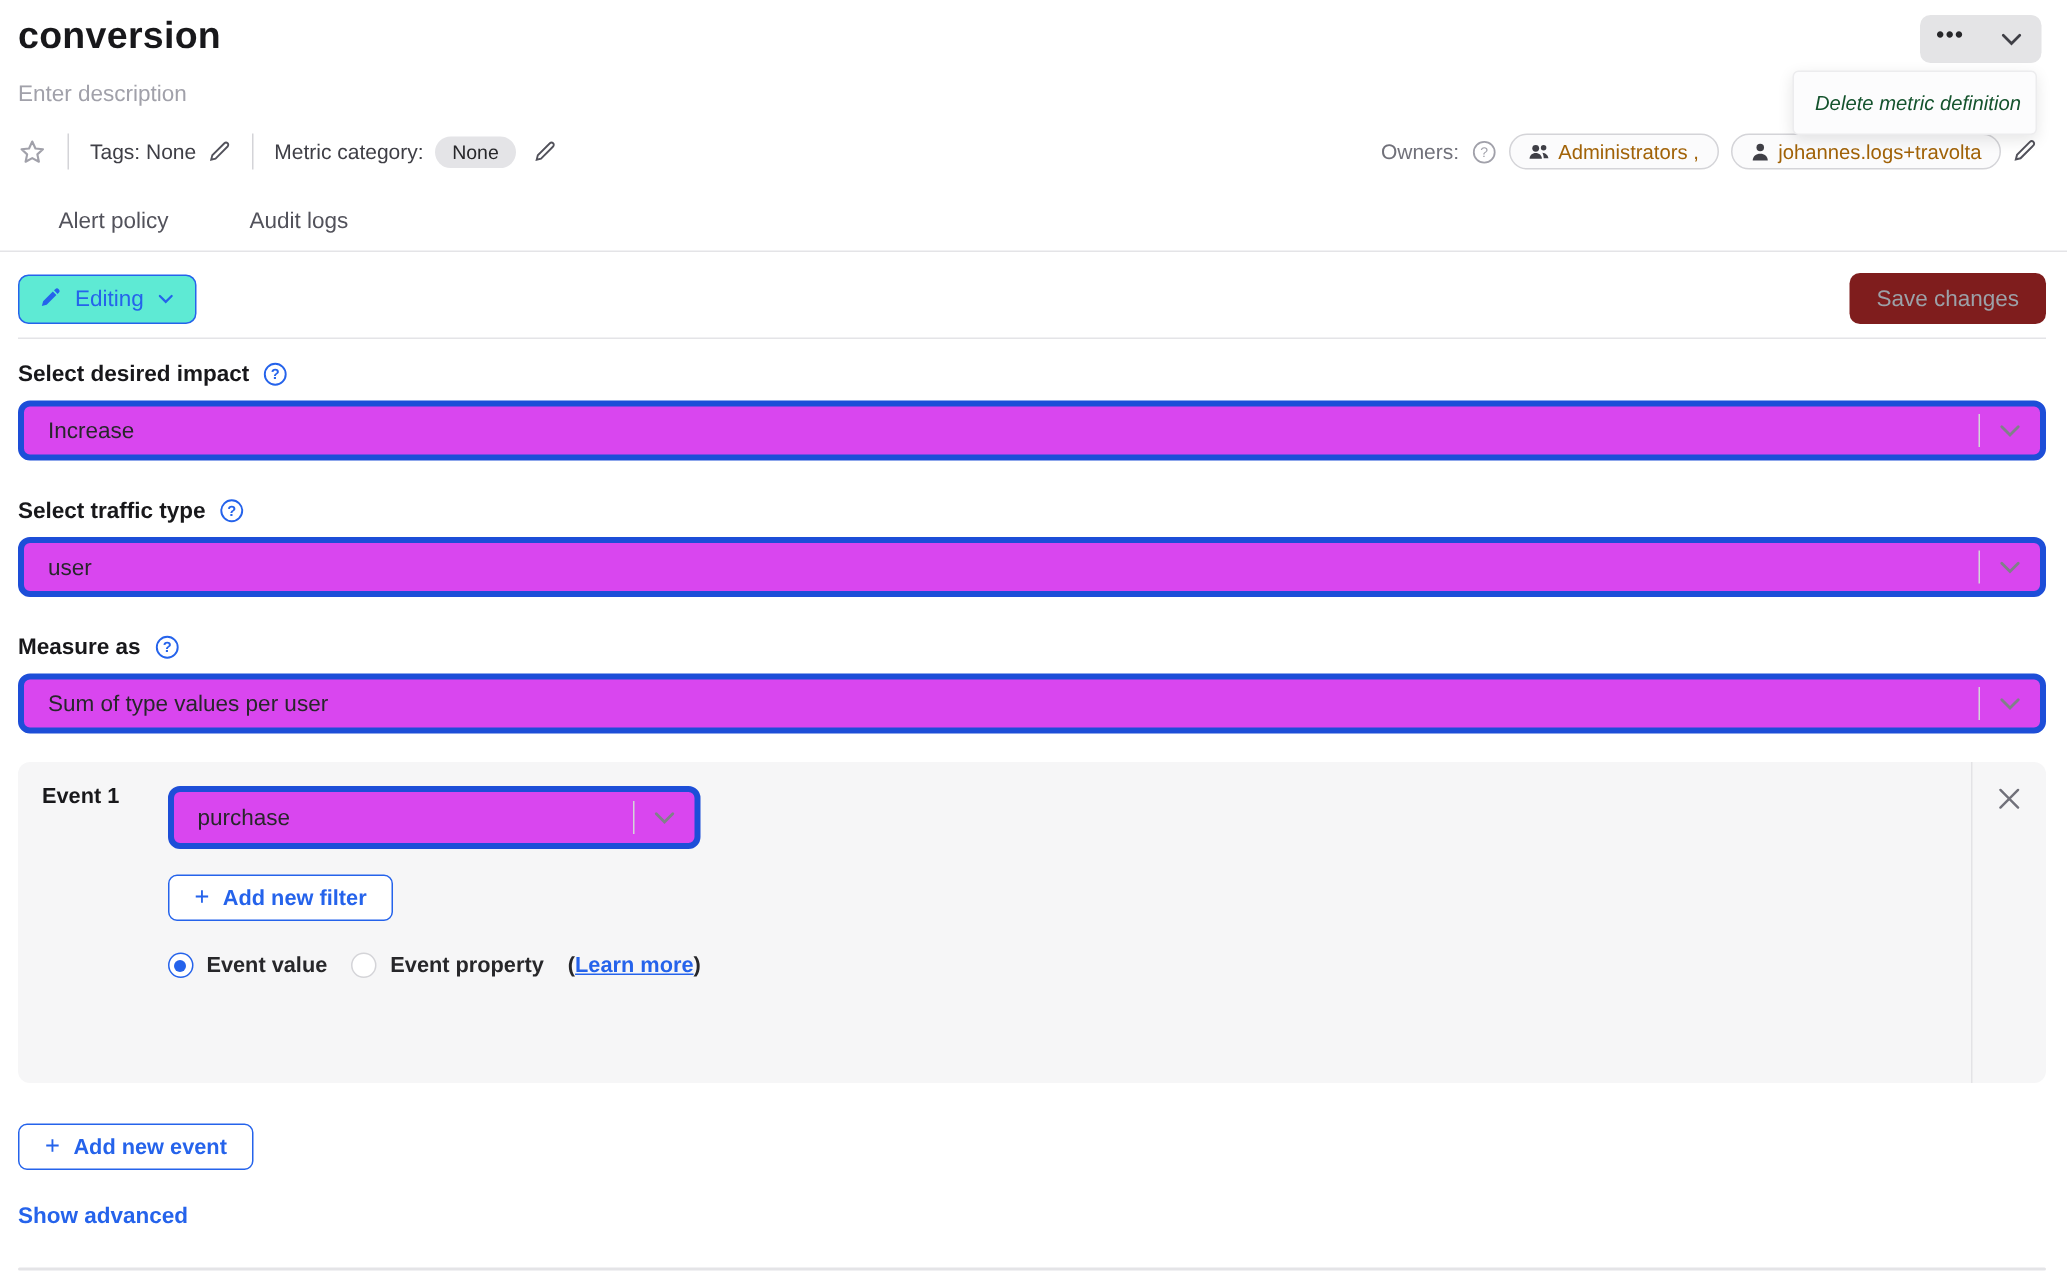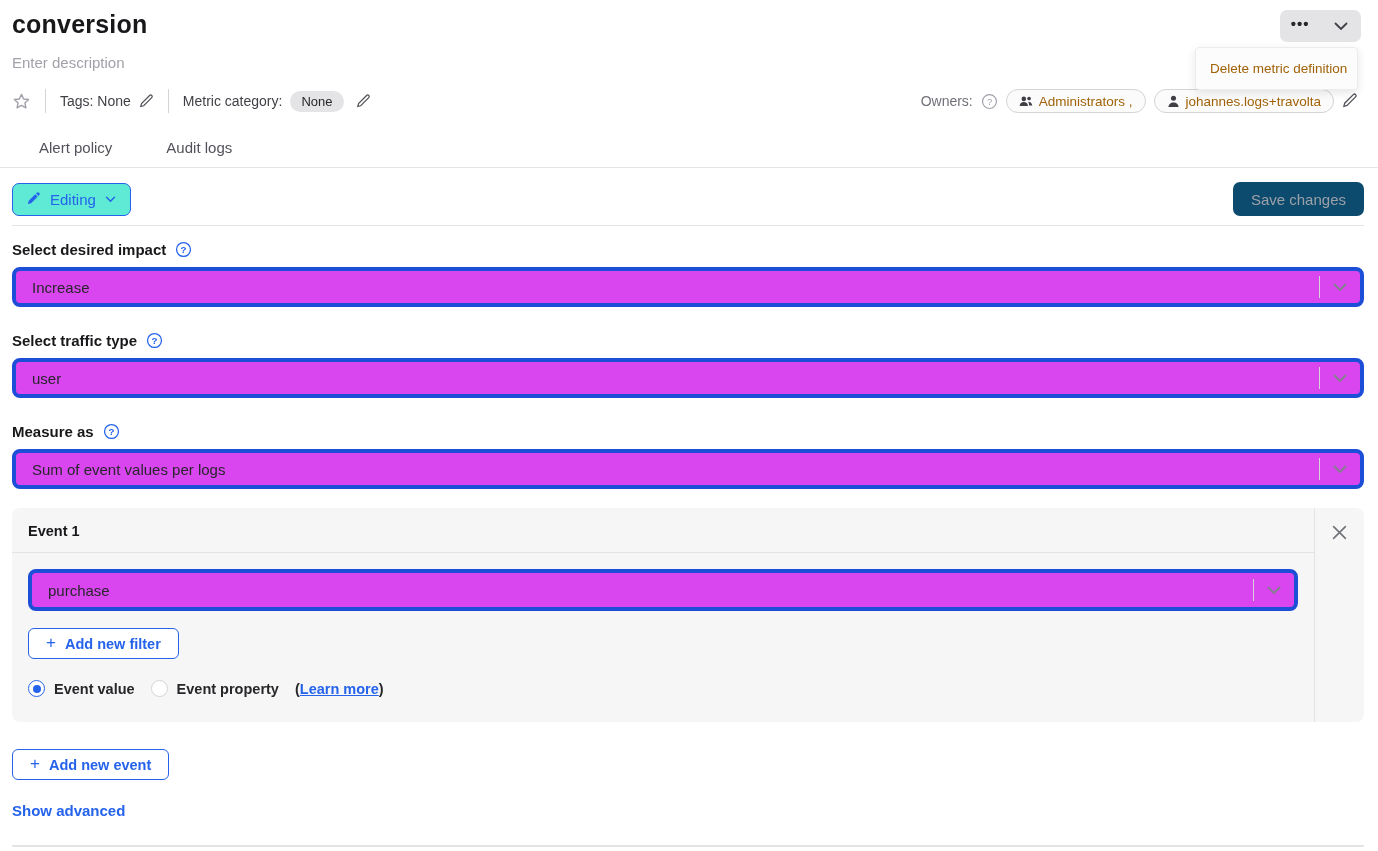--- a/index.html
+++ b/index.html
@@ -20,50 +20,50 @@
   .owner-pill { display:inline-flex; align-items:center; gap:6px; border:1px solid #d4d4d8; background:#fbfbfc;
     border-radius:12px; padding:2px 12px; font-size:13.5px; color:#a16207; height:24px; }
 
   
   .actions-group { position:absolute; top:10px; right:17px; width:81px; height:32px; background:#e4e4e6;
     border-radius:7px; display:flex; align-items:center; cursor:pointer; }
   .actions-group .seg { flex:1; display:flex; align-items:center; justify-content:center; height:100%; color:#27272a; }
   .dots { letter-spacing:1px; font-size:15px; font-weight:700; line-height:1; padding-bottom:6px; }
   .menu { position:absolute; top:47px; right:20px; width:163px; background:#fcfcfd; border:1px solid #ececee;
     border-radius:4px; box-shadow:0 3px 10px rgba(0,0,0,.10); z-index:30; padding:9px 0; }
-  .menu-item { font-size:13.5px; color:#a16207; padding:4px 14px; cursor:pointer; white-space:nowrap; }
+  .menu-item { font-size:13.5px; color:#14532d; padding:4px 14px; cursor:pointer; white-space:nowrap;font-style:italic; }
 
   
   .tabs-wrap { margin:25px -14px 0 -12px; padding:0 14px 0 12px; border-bottom:1px solid #e4e4e7; display:flex; }
   .tab { padding:0 27px 11px 27px; font-size:15px; color:#52525b; cursor:pointer; position:relative; }
   .tab.active { color:#18181b; font-weight:700; }
   .tab.active::after { content:""; position:absolute; left:0; right:0; bottom:-1px; height:3px; background:#2563eb; border-radius:2px; }
 
   
   .toolbar { margin-top:14px; display:flex; align-items:center; justify-content:space-between; }
   .editing-btn { display:inline-flex; align-items:center; gap:9px; border:1px solid #2563eb; border-radius:7px;
     background:#5eead4; color:#2563eb; font-size:15px; padding:6px 14px; height:33px; cursor:pointer; }
-  .save-btn { background:#0c4a6e; color:#9ca1a8; border:none; border-radius:7px; font-size:15px;
+  .save-btn { background:#7f1d1d; color:#9ca1a8; border:none; border-radius:7px; font-size:15px;
     padding:7px 18px; height:34px; cursor:default; }
   .hr { height:1px; background:#e4e4e7; margin-top:9px; }
 
   
   .fgroup { margin-top:15px; }
   .fgroup + .fgroup { margin-top:25px; }
   .flabel { display:flex; align-items:center; gap:9px; font-size:15px; font-weight:700; color:#18181b; }
   .help { width:17px; height:17px; flex:0 0 auto; }
   .selectbox { margin-top:9px; height:40px; border:4px solid #1d4ed8; border-radius:8px; background:#d946ef;
     display:flex; align-items:center; cursor:pointer; }
   .selectbox .val { flex:1; padding-left:16px; font-size:15px; color:#27272a; }
   .sel-sep { width:1px; height:22px; background:#d4d4d8; }
   .sel-arrow { width:40px; display:flex; align-items:center; justify-content:center; color:#808089; }
 
   
   .event-card { margin-top:19px; height:214px; background:#f6f6f7; border-radius:8px; display:flex; }
-  .event-main { flex:1; display:flex; flex-direction:column; }
+  .event-main { flex:1; display:flex; flex-direction:row; }
   .event-head { padding:15px 16px 13px 16px; font-size:14.5px; font-weight:700; color:#18181b; }
   .event-hr { height:1px; background:#e4e4e7; }
   .event-body { padding:16px; }
   .event-side { width:50px; border-left:1px solid #e3e3e6; display:flex; justify-content:center; padding-top:13px; }
   .close-x { width:22px; height:22px; color:#71717a; cursor:pointer; background:none; border:none; display:flex; align-items:center; justify-content:center; }
   .sel-sm { height:42px; margin-top:0; }
   .blue-btn { display:inline-flex; align-items:center; gap:9px; border:1px solid #2563eb; border-radius:6px;
     background:#fff; color:#2563eb; font-size:14.5px; font-weight:600; padding:0 17px; height:31px; cursor:pointer; }
   .blue-btn .plus { font-size:17px; font-weight:400; line-height:1; padding-bottom:2px; }
   .filter-btn { margin-top:17px; }
@@ -232,21 +232,21 @@
   
   <div class="fgroup">
     <div class="flabel">
       <span>Measure as</span>
       <svg class="help" viewBox="0 0 20 20" fill="none">
         <circle cx="10" cy="10" r="8.2" stroke="#2563eb" stroke-width="1.5"></circle>
         <text x="10" y="14" font-size="11.5" text-anchor="middle" fill="#2563eb" font-family="Liberation Sans, sans-serif">?</text>
       </svg>
     </div>
     <div class="selectbox">
-      <span class="val">Sum of event values per logs</span>
+      <span class="val">Sum of type values per user</span>
       <span class="sel-sep"></span>
       <span class="sel-arrow">
         <svg width="14" height="9" viewBox="0 0 14 9" fill="none" stroke="#808089" stroke-width="1.9" stroke-linecap="round">
             <path d="M1.5 1.5 7 7l5.5-5.5"></path>
           </svg>
       </span>
     </div>
   </div>
 
   

